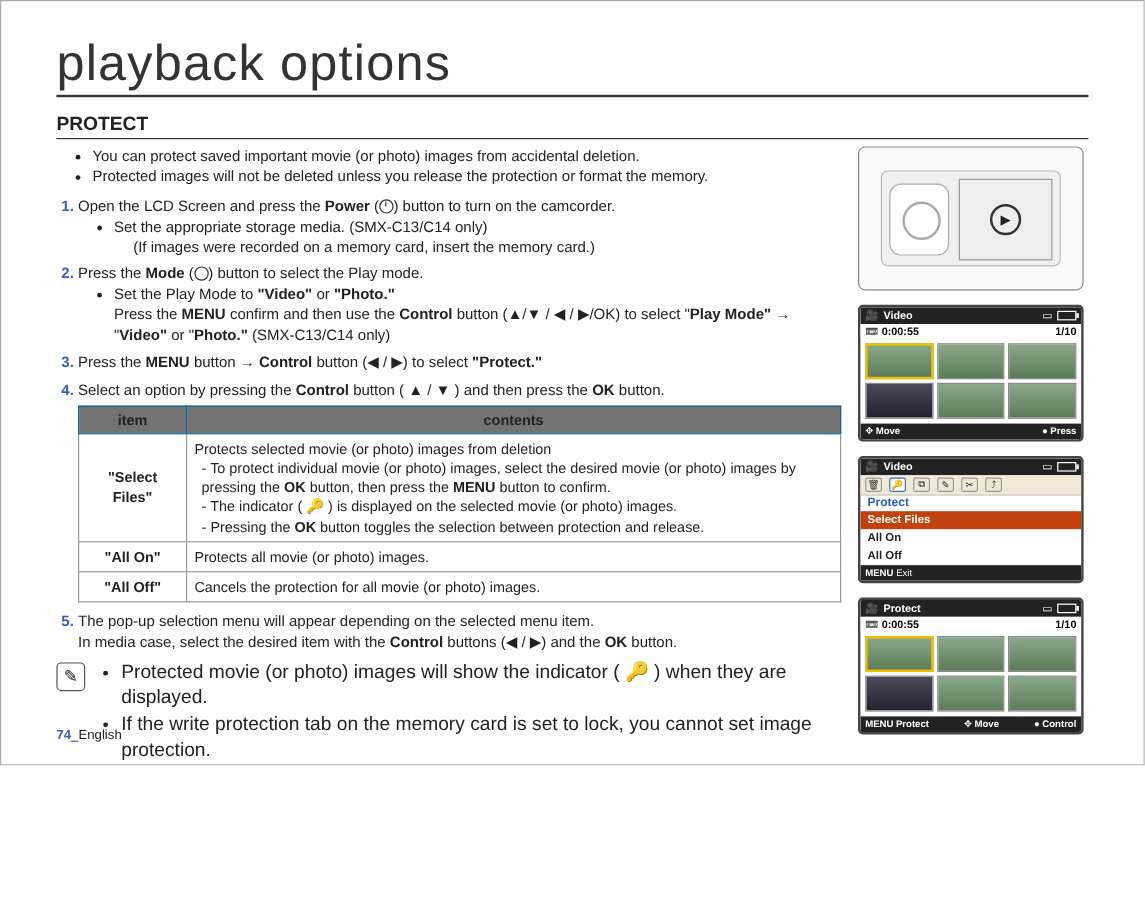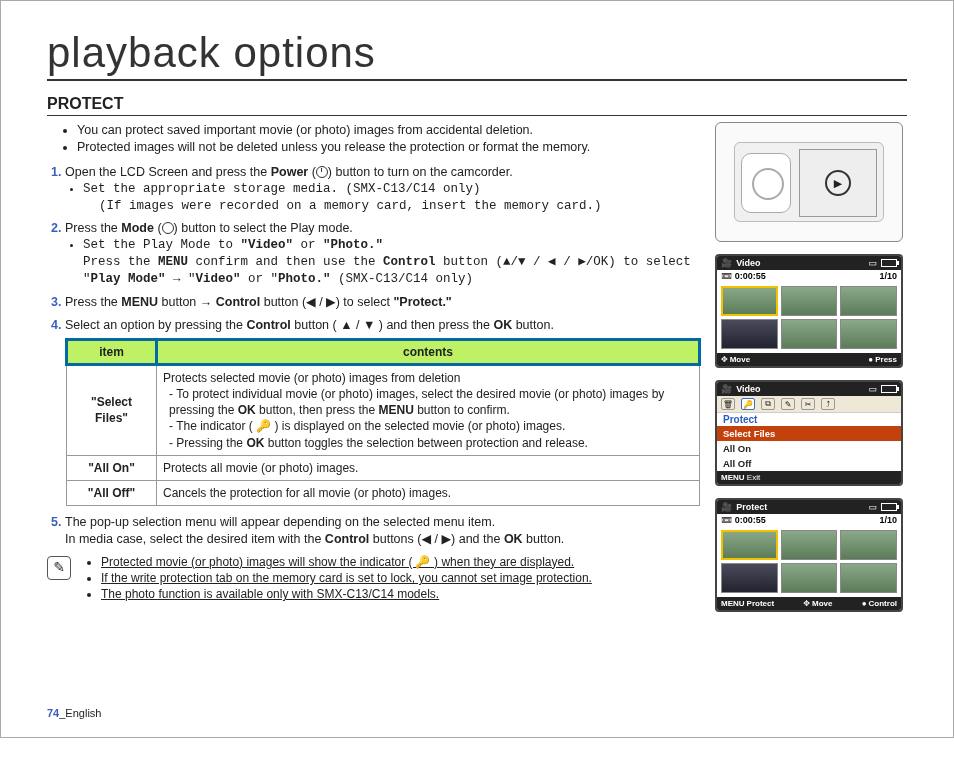--- a/index.html
+++ b/index.html
@@ -1,35 +1,35 @@
 <!DOCTYPE html>
 <html><head>
 <meta charset="utf-8">
 <style>
   * { box-sizing: border-box; margin: 0; padding: 0; }
   body { font-family: Arial, Helvetica, sans-serif; background: #fff; color: #222; }
-  .page { width: 954px; height: 738px; margin: 0 auto; position: relative; padding: 28px 46px 21px 46px; border: 1px solid #aaa; }
+  .page { width: 954px; height: 638px; margin: 0 auto; position: relative; padding: 28px 46px 21px 46px; border: 1px solid #aaa; }
   .title { font-size: 42px; font-weight: 300; letter-spacing: 1px; color: #333; border-bottom: 2px solid #333; padding-bottom: 2px; margin-bottom: 14px; }
   .section-heading { font-size: 16px; font-weight: bold; text-transform: uppercase; border-bottom: 1px solid #333; padding-bottom: 2px; margin-bottom: 6px; }
   .columns { display: flex; gap: 14px; }
   .left { flex: 1 1 auto; font-size: 12.5px; line-height: 1.35; }
   .right { flex: 0 0 192px; }
   ul.toplist { list-style: disc; margin-left: 30px; margin-bottom: 8px; }
   ol { margin-left: 18px; }
   ol > li { margin-bottom: 6px; }
   ol > li::marker { font-weight: bold; color: #3a5fba; }
-  .sub { list-style: disc; margin-left: 18px; font-family: Liberation Mono, monospace; }
+  .sub { list-style: disc; margin-left: 30px; }
   .subsub { margin-left: 16px; }
   table.options { border-collapse: collapse; width: 100%; margin: 4px 0 8px 0; font-size: 12px; }
-  table.options th { background: #bef264; border: 3px solid #0369a1; padding: 3px 6px; text-align: center; font-weight: bold; }
+  table.options th { background: #737373; border: 1px solid #0369a1; padding: 3px 6px; text-align: center; font-weight: bold; }
   table.options td { border: 1px solid #999; padding: 4px 6px; vertical-align: top; }
   table.options td.item-cell { text-align: center; font-weight: bold; vertical-align: middle; width: 90px; }
   .note-row { display: flex; gap: 10px; margin-top: 6px; }
   .note-icon { width: 24px; height: 24px; border: 1.5px solid #555; border-radius: 4px; display: flex; align-items: center; justify-content: center; font-size: 14px; flex: 0 0 24px; margin-top: 2px; }
-  .note-list { list-style: disc; margin-left: 20px; font-size: 12px; text-decoration: underline; }
+  .note-list { list-style: disc; margin-left: 20px; font-size: 16px; }
   .footer-pg { position: absolute; left: 46px; bottom: 18px; font-size: 11px; }
   .footer-pg b { color: #3a5fba; }
   .circ-icon { display: inline-block; width: 12px; height: 12px; border: 1px solid #333; border-radius: 50%; vertical-align: -2px; position: relative; }
   .circ-icon.power::after { content: ""; position: absolute; top: 1.5px; left: 4.5px; width: 1px; height: 4px; background: #333; }
   
   .device { width: 188px; height: 120px; border: 1.5px solid #888; border-radius: 6px; background: #fafafa; margin-bottom: 12px; display:flex; align-items:center; justify-content:center; }
   .cam { width: 150px; height: 80px; background: #f0f0f0; border: 1px solid #bbb; border-radius: 6px; position: relative; }
   .cam .lens { position:absolute; left:6px; top:10px; width:50px; height:60px; border:1px solid #aaa; border-radius:10px; background:#fff; }
   .cam .lens::after{content:"";position:absolute;left:10px;top:14px;width:28px;height:28px;border:2px solid #aaa;border-radius:50%;}
   .cam .screen { position:absolute; right:6px; top:6px; width:78px; height:68px; border:1px solid #999; background:#eee; display:flex; align-items:center; justify-content:center;}

